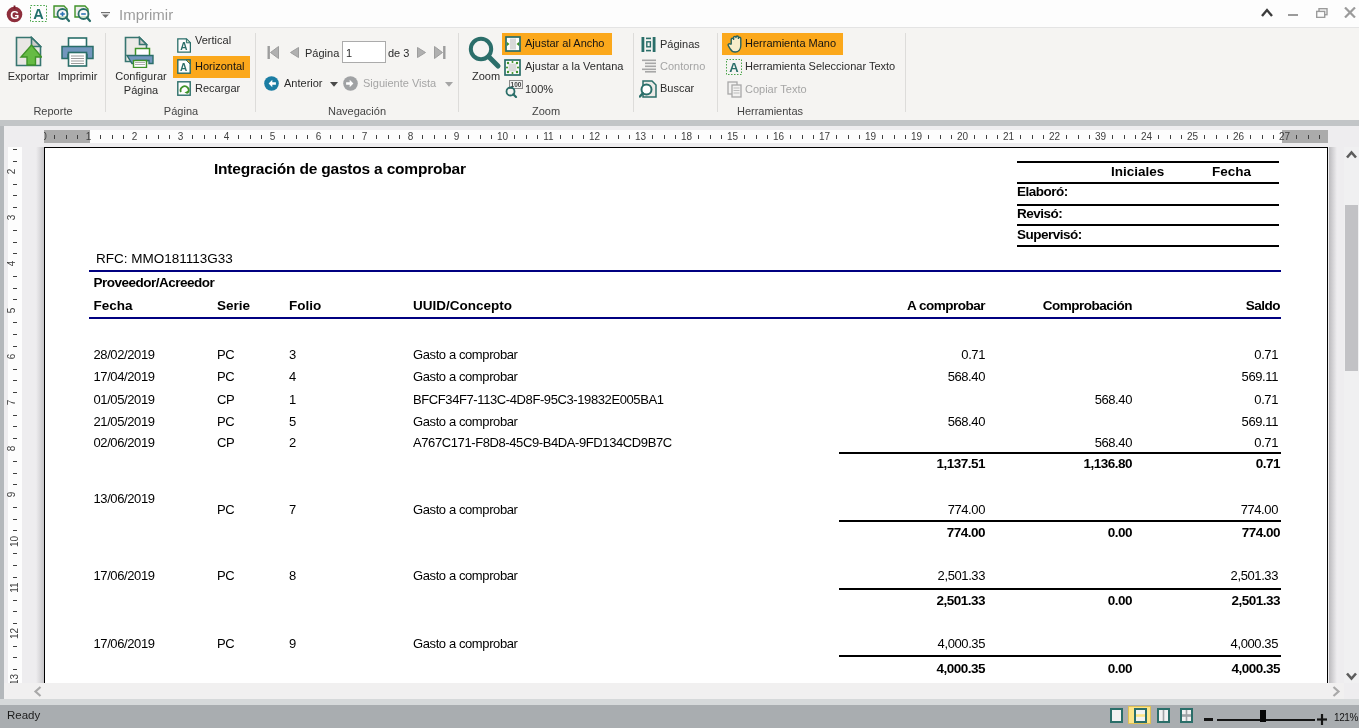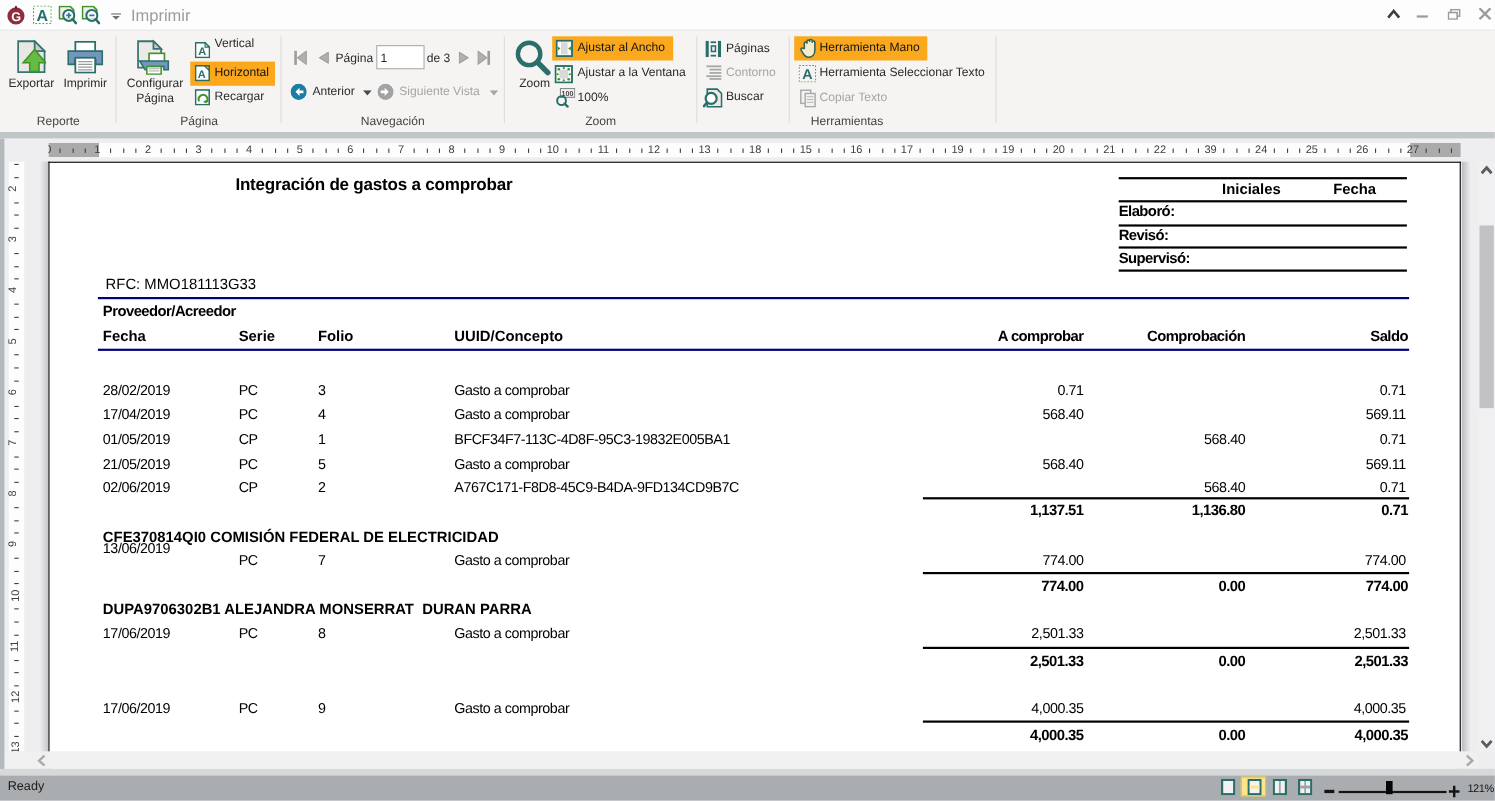--- a/index.html
+++ b/index.html
@@ -498,32 +498,30 @@
    <div class="doc f13" style="left:48.5px;top:287px">02/06/2019</div>
       <div class="doc f13" style="left:172px;top:287px">CP</div>
       <div class="doc f13" style="left:244px;top:287px">2</div>
       <div class="doc f13" style="left:368px;top:287px">A767C171-F8D8-45C9-B4DA-9FD134CD9B7C</div>
       <div class="doc f13 r" style="left:987px;top:287px;width:100px">568.40</div>
       <div class="doc f13 r" style="left:1133px;top:287px;width:100px">0.71</div>
    <div class="blk" style="left:794px;top:304px;width:442px;height:1.5px"></div>
    <div class="doc b f14 r ls5" style="left:840px;top:308px;width:100px">1,137.51</div>
       <div class="doc b f14 r ls5" style="left:987px;top:308px;width:100px">1,136.80</div>
       <div class="doc b f14 r ls5" style="left:1135px;top:308px;width:100px">0.71</div>
-   <div class="doc b f14" style="left:48.5px;top:333px">CFE370814QI0 COMISIÓN FEDERAL DE ELECTRICIDAD</div>
    <div class="doc f13" style="left:48.5px;top:343px">13/06/2019</div>
       <div class="doc f13" style="left:172px;top:353.5px">PC</div>
       <div class="doc f13" style="left:244px;top:353.5px">7</div>
       <div class="doc f13" style="left:368px;top:353.5px">Gasto a comprobar</div>
       <div class="doc f13 r" style="left:840px;top:353.5px;width:100px">774.00</div>
       <div class="doc f13 r" style="left:1133px;top:353.5px;width:100px">774.00</div>
    <div class="blk" style="left:794px;top:372px;width:442px;height:1.5px"></div>
    <div class="doc b f14 r ls5" style="left:840px;top:376.5px;width:100px">774.00</div>
       <div class="doc b f14 r ls5" style="left:987px;top:376.5px;width:100px">0.00</div>
       <div class="doc b f14 r ls5" style="left:1135px;top:376.5px;width:100px">774.00</div>
-   <div class="doc b f14" style="left:48.5px;top:398px">DUPA9706302B1 ALEJANDRA MONSERRAT&nbsp; DURAN PARRA</div>
    <div class="doc f13" style="left:48.5px;top:420px">17/06/2019</div>
       <div class="doc f13" style="left:172px;top:420px">PC</div>
       <div class="doc f13" style="left:244px;top:420px">8</div>
       <div class="doc f13" style="left:368px;top:420px">Gasto a comprobar</div>
       <div class="doc f13 r" style="left:840px;top:420px;width:100px">2,501.33</div>
       <div class="doc f13 r" style="left:1133px;top:420px;width:100px">2,501.33</div>
    <div class="blk" style="left:794px;top:440px;width:442px;height:1.5px"></div>
    <div class="doc b f14 r ls5" style="left:840px;top:444.5px;width:100px">2,501.33</div>
       <div class="doc b f14 r ls5" style="left:987px;top:444.5px;width:100px">0.00</div>
       <div class="doc b f14 r ls5" style="left:1135px;top:444.5px;width:100px">2,501.33</div>

